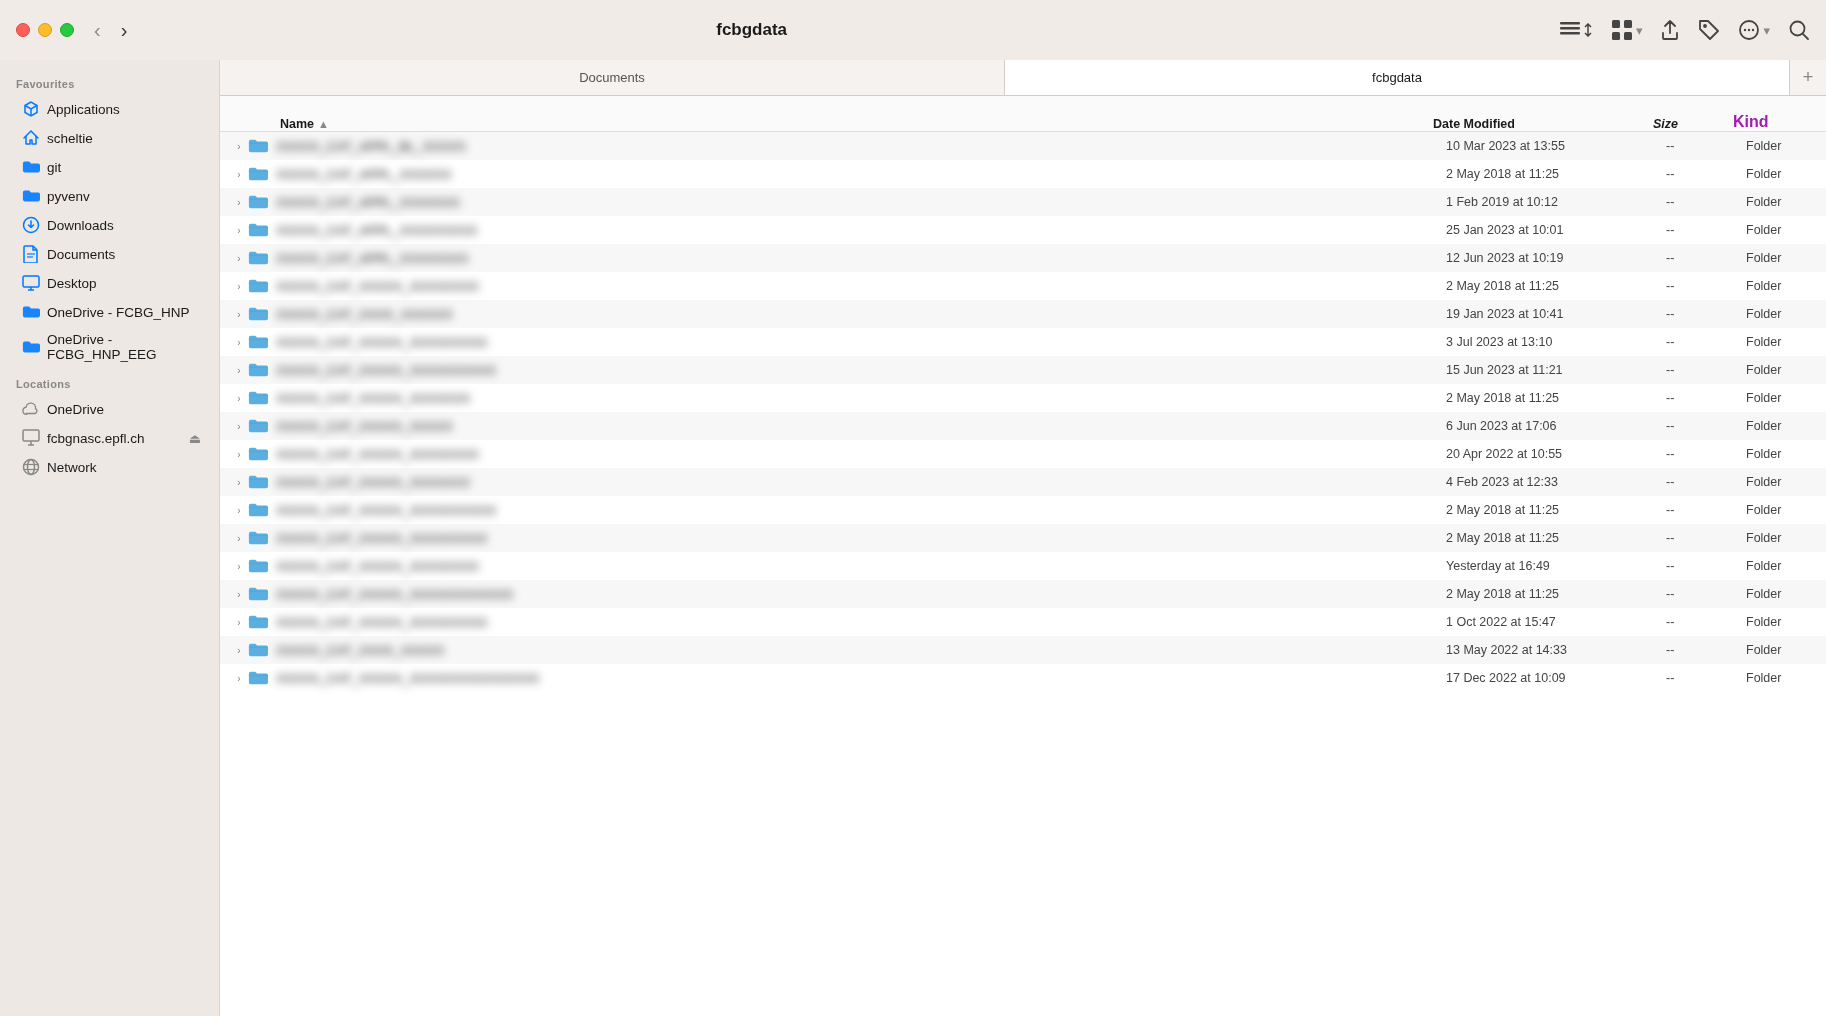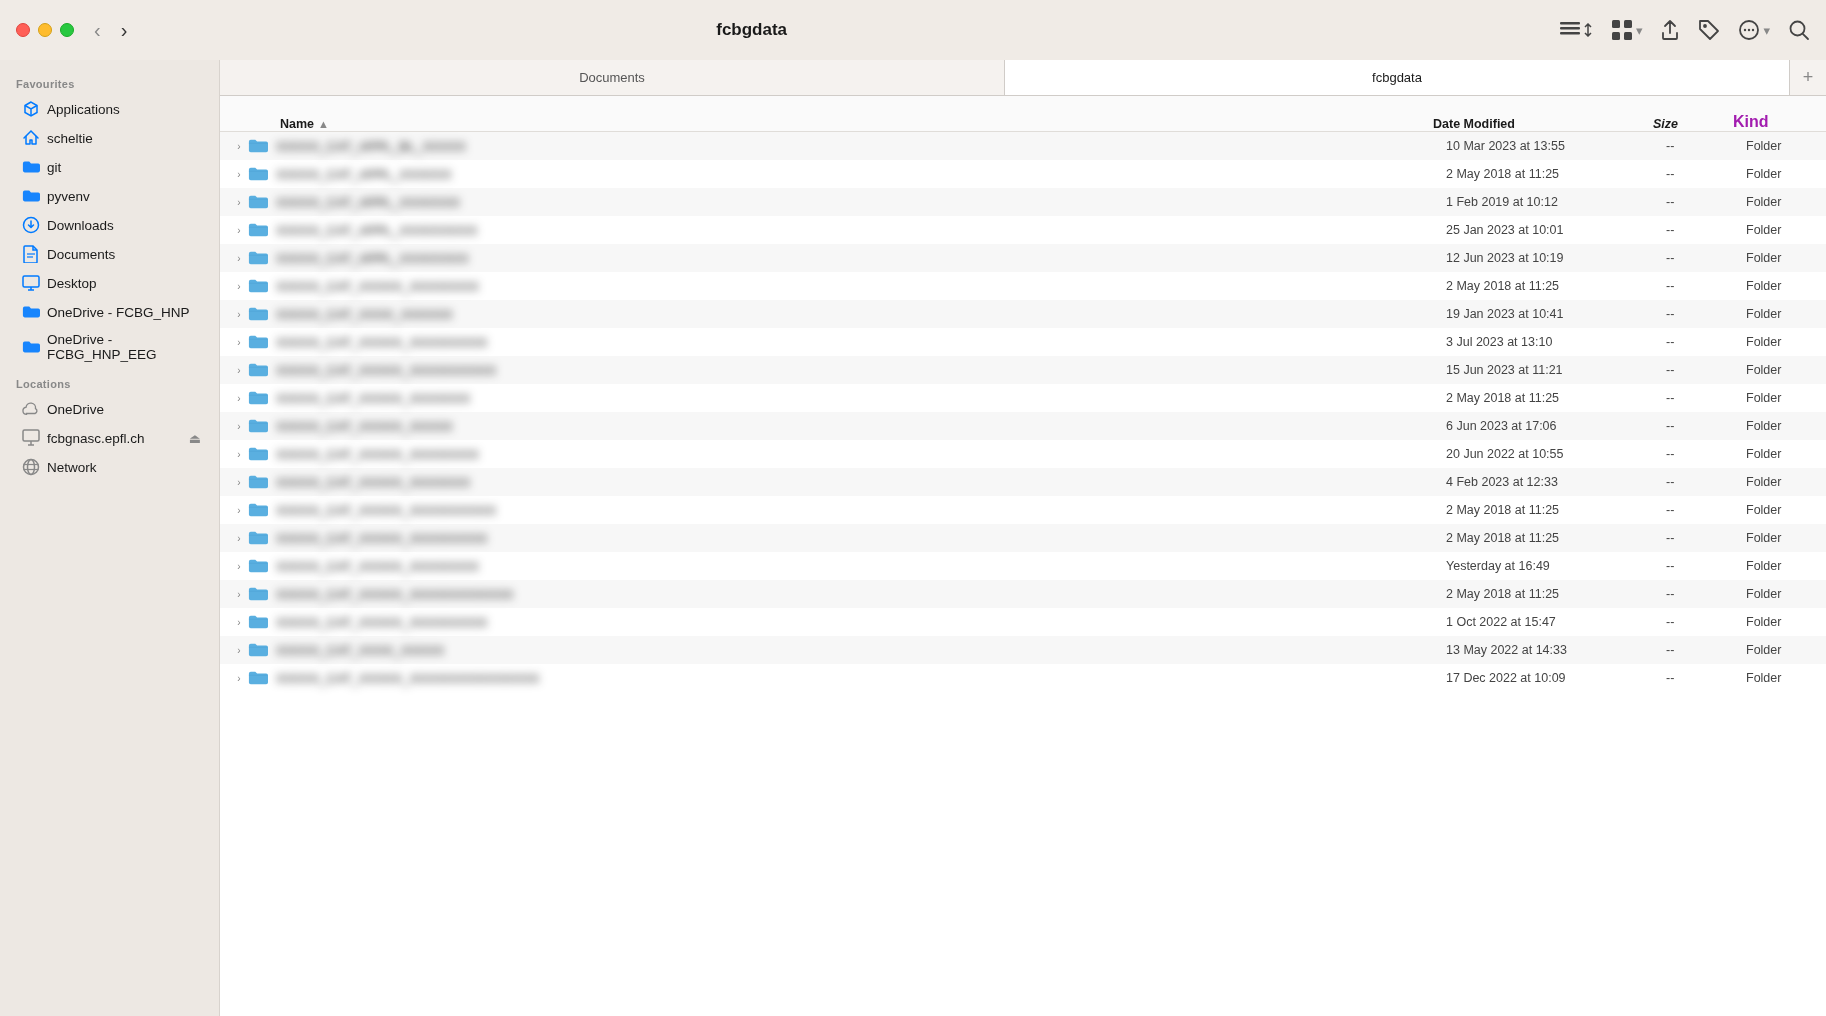--- a/index.html
+++ b/index.html
@@ -611,21 +611,21 @@
     </div>
         <div class="file-row">
       <div class="expand-arrow">›</div>
       <div class="folder-icon">
         <svg viewBox="0 0 22 18" fill="none" xmlns="http://www.w3.org/2000/svg">
           <path d="M1 4a2 2 0 012-2h5l2 2h10a2 2 0 012 2v8a2 2 0 01-2 2H3a2 2 0 01-2-2V4z" fill="#5aafe0"></path>
           <path d="M1 6h20" stroke="#4a9fd0" stroke-width="0.5"></path>
         </svg>
       </div>
       <div class="file-name">XXXXX_CAT_XXXXX_XXXXXXXX</div>
-      <div class="file-date">20 Jun 2022 at 10:55</div>
+      <div class="file-date">20 Apr 2022 at 10:55</div>
       <div class="file-size">--</div>
       <div class="file-kind">Folder</div>
     </div>
         <div class="file-row">
       <div class="expand-arrow">›</div>
       <div class="folder-icon">
         <svg viewBox="0 0 22 18" fill="none" xmlns="http://www.w3.org/2000/svg">
           <path d="M1 4a2 2 0 012-2h5l2 2h10a2 2 0 012 2v8a2 2 0 01-2 2H3a2 2 0 01-2-2V4z" fill="#5aafe0"></path>
           <path d="M1 6h20" stroke="#4a9fd0" stroke-width="0.5"></path>
         </svg>

